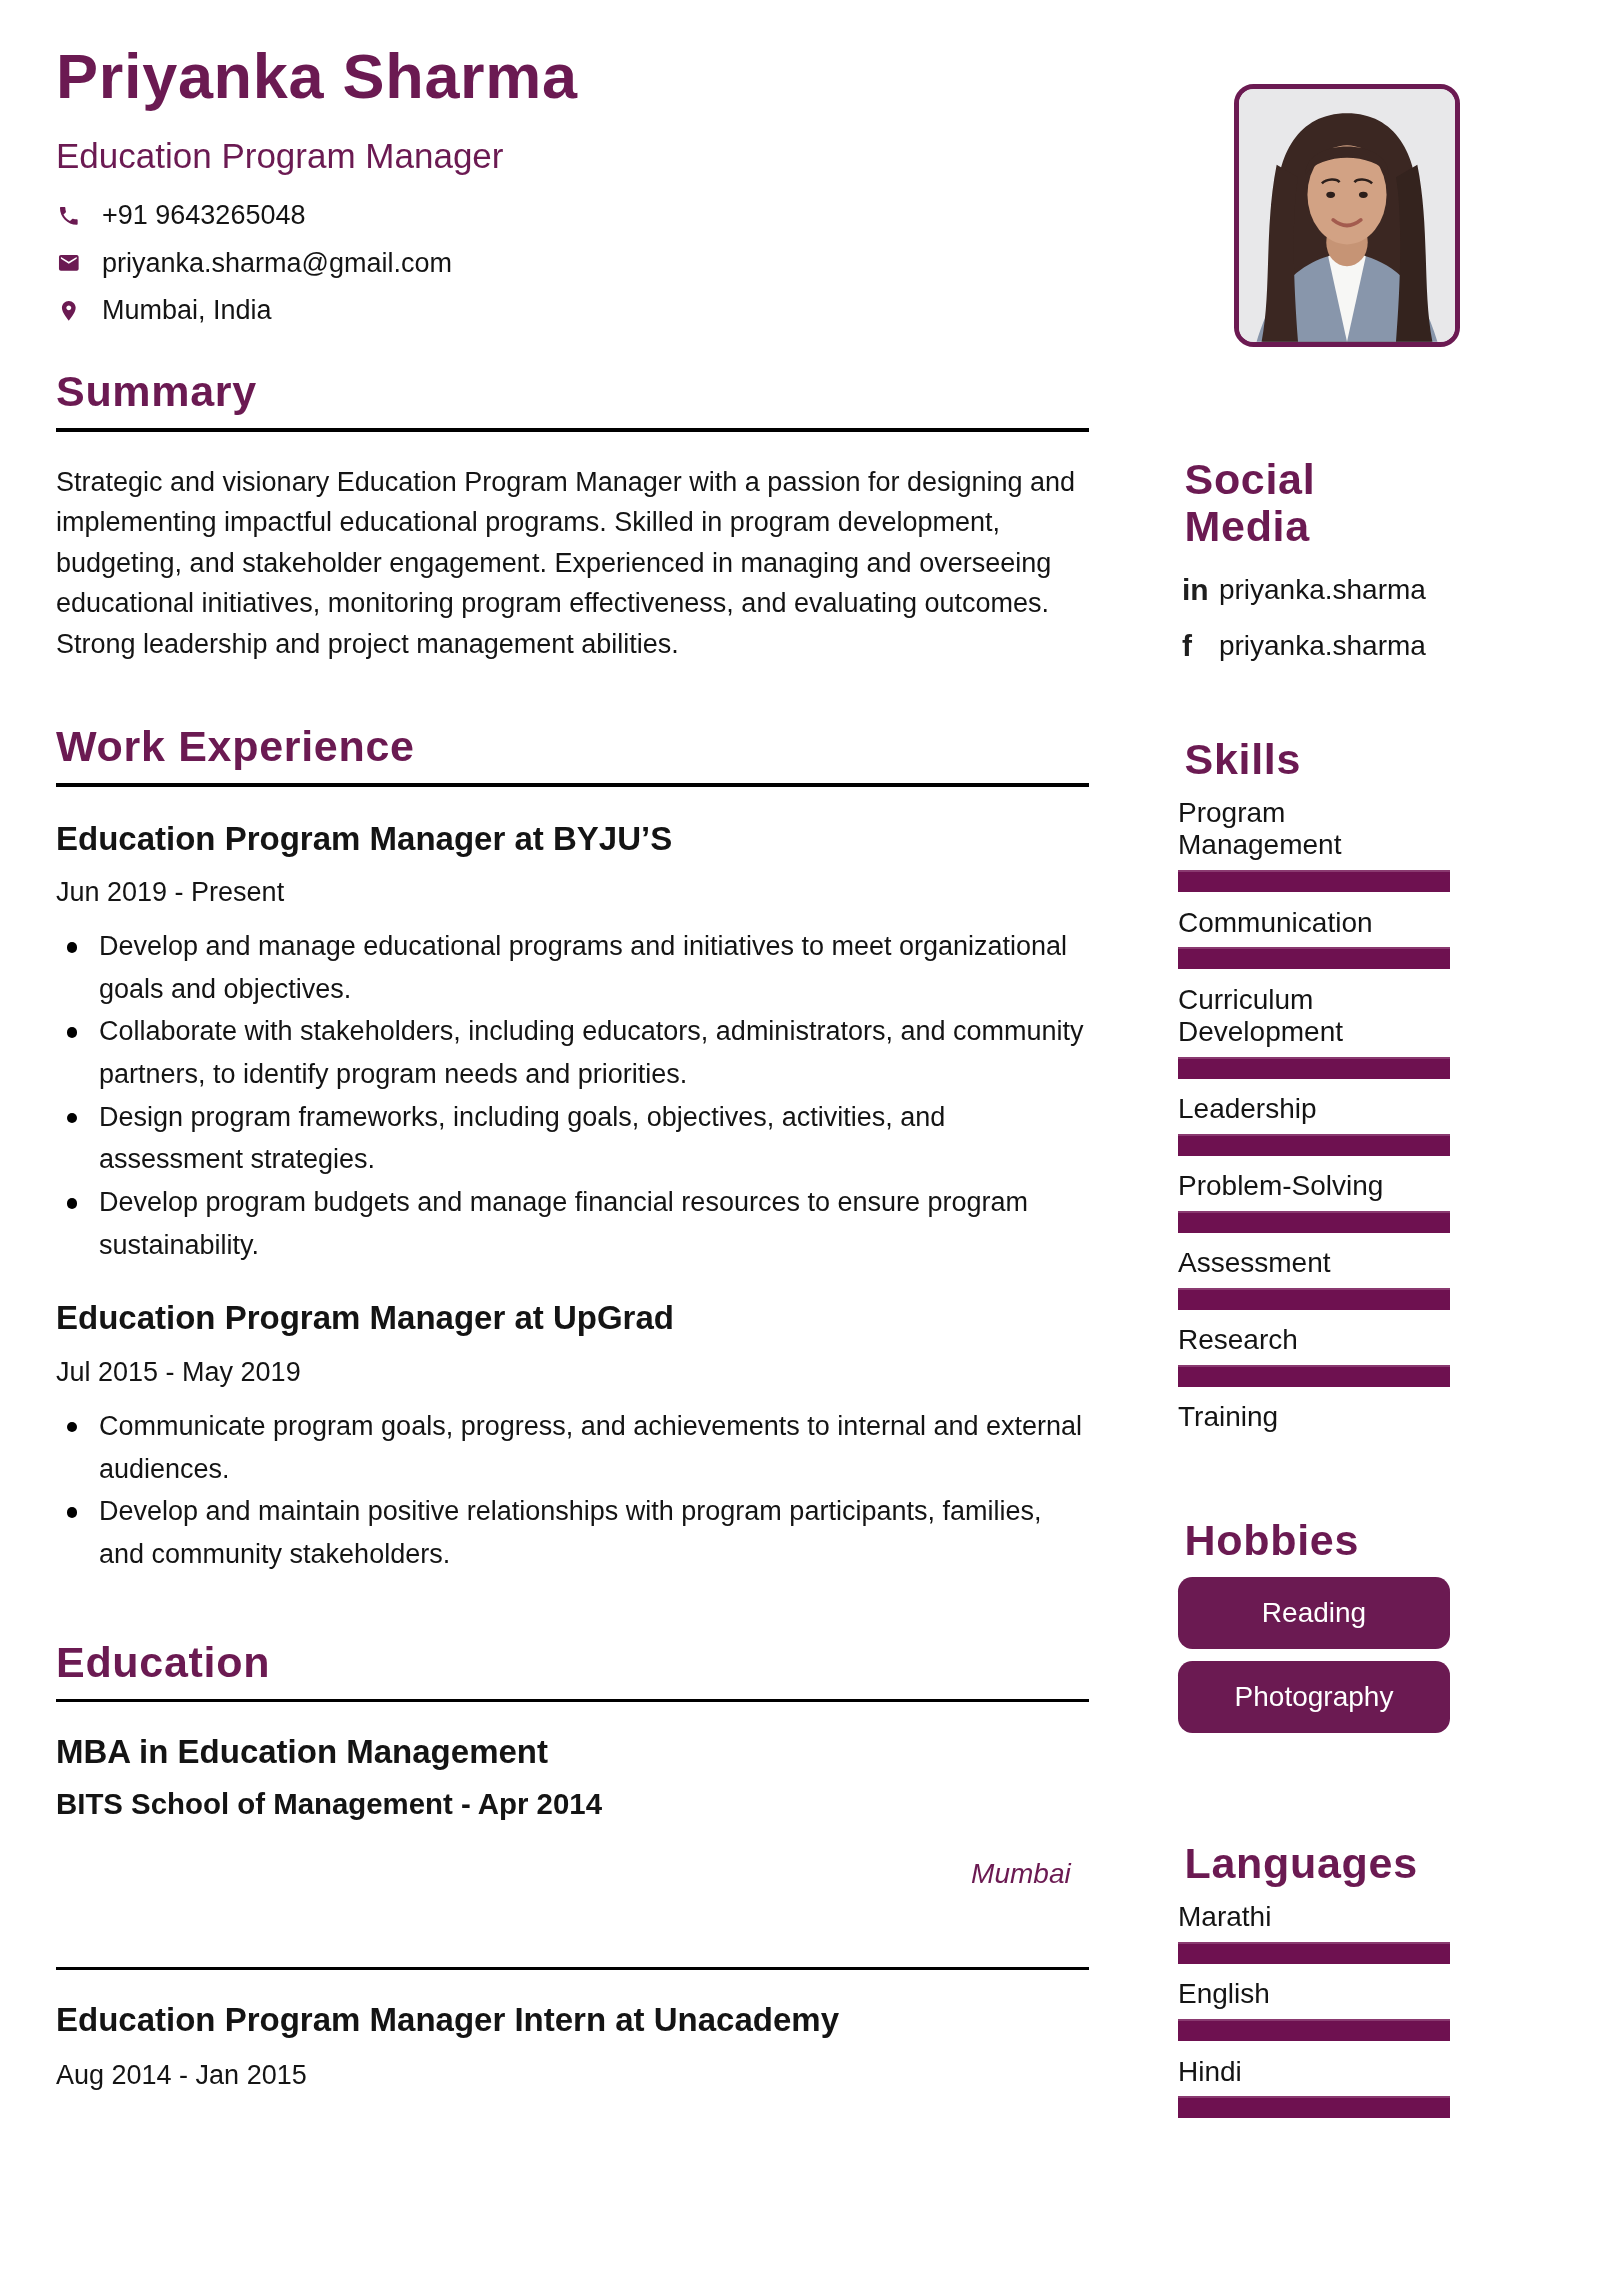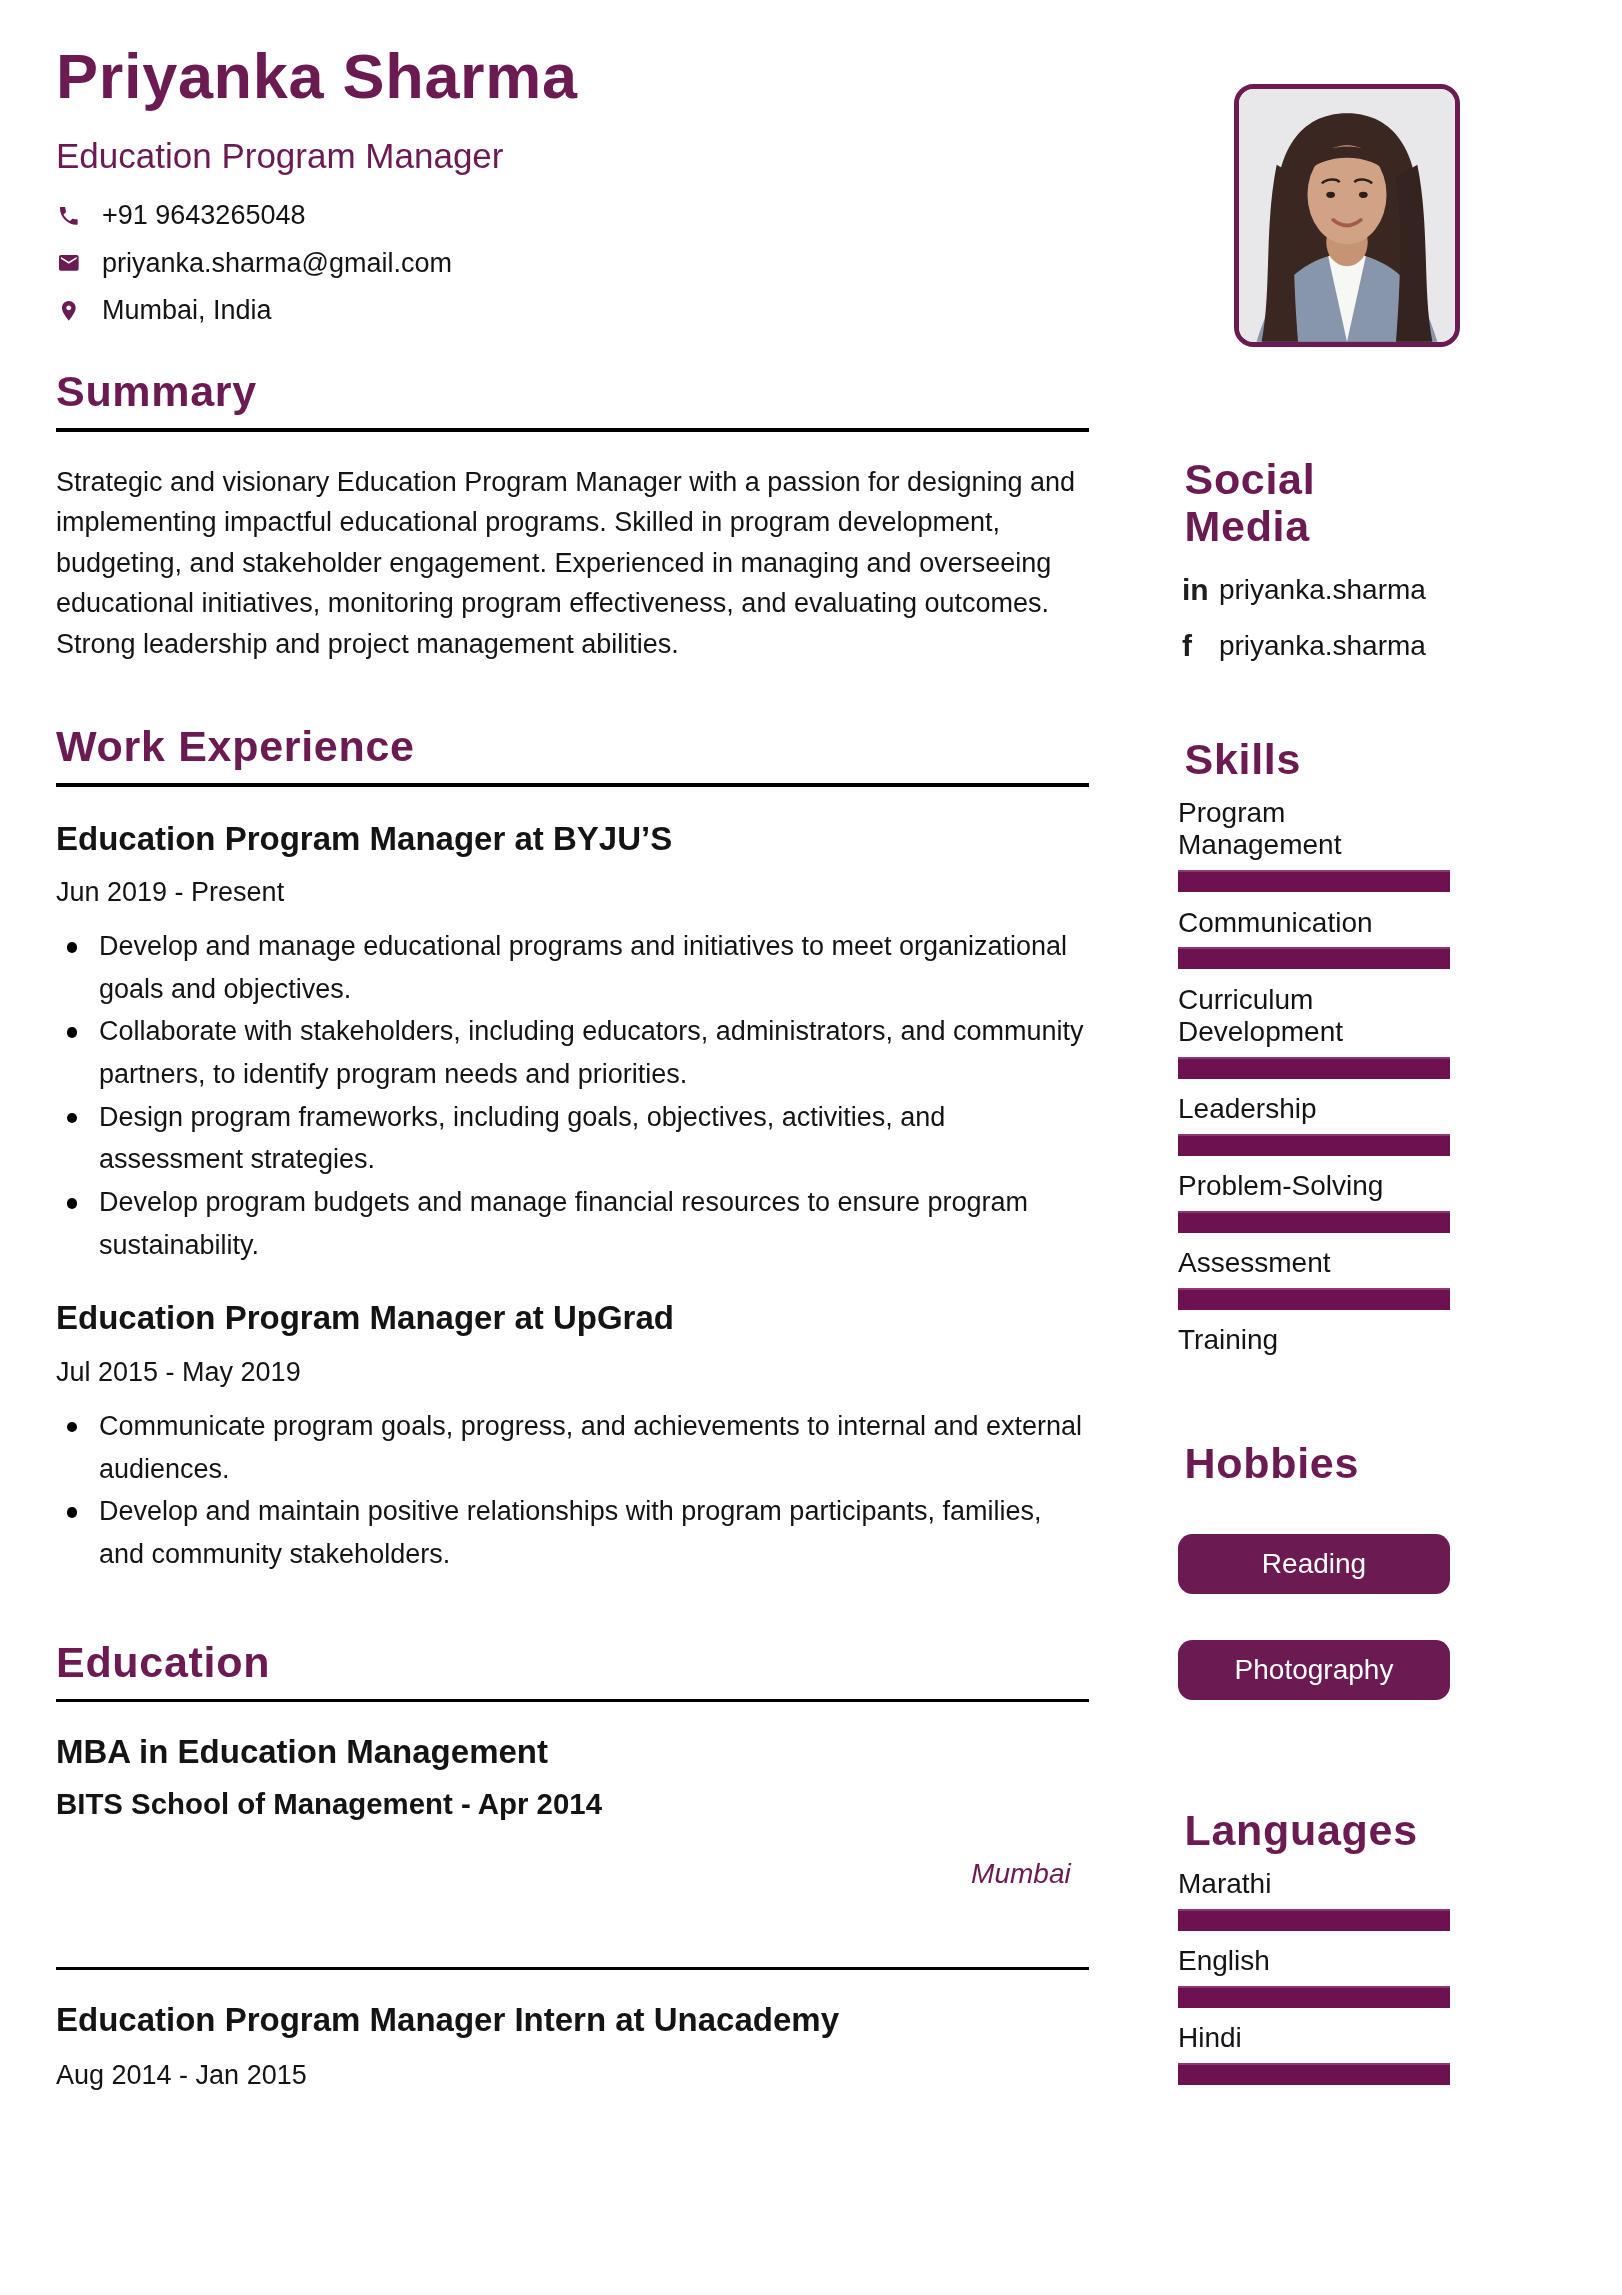--- a/index.html
+++ b/index.html
@@ -50,21 +50,21 @@
   .sec-social{margin-top:109px;}
   .social-row{display:flex;align-items:center;gap:3px;margin-top:22px;font-size:28px;}
   .social-icon{font-weight:700;font-size:30px;color:#1e1e1e;width:34px;text-align:left;padding-left:3.9px;}
 
   .sec-skills{margin-top:73px;}
   .skill-label{margin-top:14.4px;font-size:28px;line-height:1.15;}
   .skill-bar{margin-top:8.5px;height:22px;background:var(--bar);
              background-image:linear-gradient(#8a3a70 0 2px, var(--bar) 2px);}
 
   .sec-hobbies{margin-top:84px;}
-  .hobby-button{margin-top:46px;height:60px;border-radius:14.4px;background:var(--accent);
+  .hobby-button{margin-top:12px;height:72px;border-radius:14.4px;background:var(--accent);
                 color:#fff;font-size:28px;display:flex;align-items:center;justify-content:center;}
 
   .sec-langs{margin-top:107px;}
 </style>
 </head>
 <body style="--accent: #6b1a52; --bar: #6e1150; color: rgb(20, 20, 20);">
 
 <div class="page">
 
   <div class="main">
@@ -203,20 +203,24 @@
           </div>
           <div class="skill">
             <div class="skill-label">Problem-Solving</div>
             <div class="skill-bar"></div>
           </div>
           <div class="skill">
             <div class="skill-label">Assessment</div>
             <div class="skill-bar"></div>
           </div>
           <div class="skill">
+            <div class="skill-label">Research</div>
+            <div class="skill-bar"></div>
+          </div>
+          <div class="skill">
             <div class="skill-label">Training</div>
           </div>
         </div>
     </div>
 
     <div class="sec-hobbies">
       <div class="side-h">Hobbies</div>
       <div>
           <div class="hobby-button">
             <span>Reading</span>

